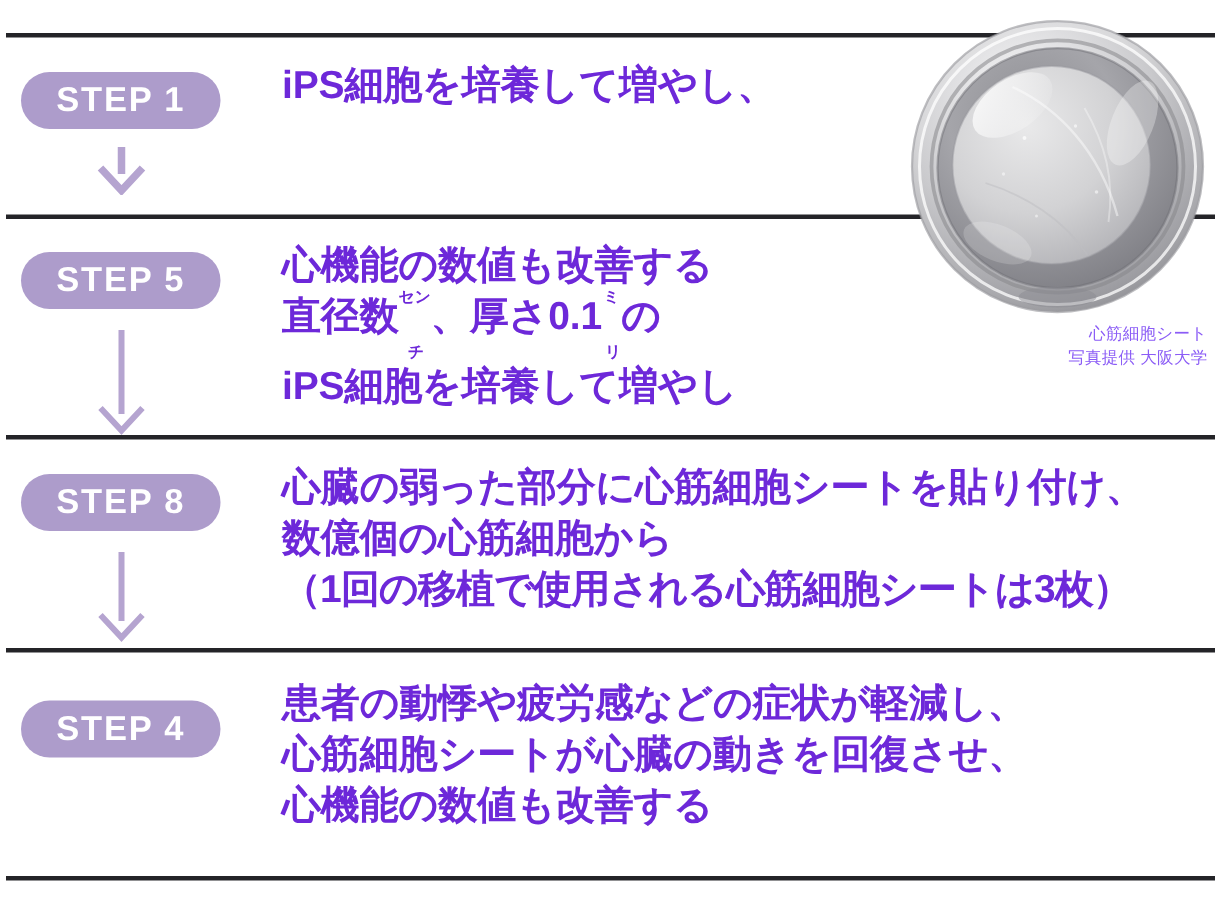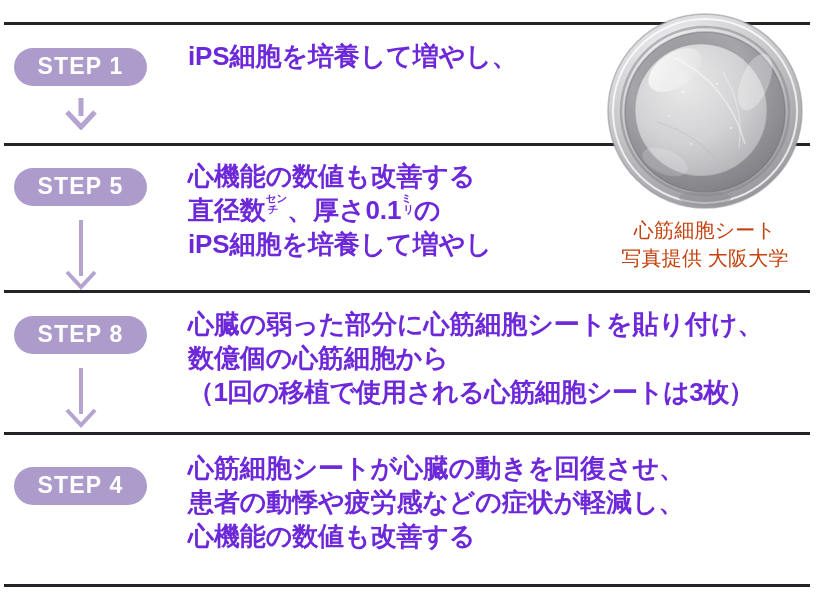--- a/index.html
+++ b/index.html
@@ -37,24 +37,24 @@
   .dish-wrap {
     position: relative;
     width: 200px;
     height: 198px;
   }
   .dish-svg { display: block; width: 200px; height: 198px; }
 
   .photo-caption {
     margin-top: 6px;
     width: 200px;
-    text-align: center;
-    font-size: 20px;
+    text-align: right;
+    font-size: 11px;
     line-height: 1.42;
-    color: #c2410c;
+    color: #8b5cf6;
     font-weight: 500;
     letter-spacing: 0.2px;
   }
 
   
   .step-row {
     position: absolute;
     left: 0;
     width: 820px;
     z-index: 2;
@@ -105,21 +105,22 @@
     display: inline-flex;
     flex-direction: column;
     vertical-align: top;
     font-size: 10.5px;
     line-height: 1.02;
     font-weight: 700;
     letter-spacing: 0;
     position: relative;
     top: -1px;
     margin: 0 0px;
-    text-align: left;
+    text-align: center;
+    gap: 26px;
   }
   .unit > span { display: block; }
   .unit > span:last-child { text-indent: 2px; }
 </style>
 </head>
 <body>
 
 <div id="infographic">
 
   <div class="rule" style="left:4px; top:22px; width:806px;"></div>
@@ -240,19 +241,19 @@
     <div class="body-text" style="top:0px;">
       <span class="line">心臓の弱った部分に心筋細胞シートを貼り付け、</span>
       <span class="line">数億個の心筋細胞から</span>
       <span class="line sub">（1回の移植で使用される心筋細胞シートは3枚）</span>
     </div>
   </div>
 
   <div class="step-row" style="top:452px;">
     <div class="badge" style="left:14px; top:15px;">STEP 4</div>
     <div class="body-text" style="top:0px;">
+      <span class="line">患者の動悸や疲労感などの症状が軽減し、</span>
       <span class="line">心筋細胞シートが心臓の動きを回復させ、</span>
-      <span class="line">患者の動悸や疲労感などの症状が軽減し、</span>
       <span class="line">心機能の数値も改善する</span>
     </div>
   </div>
 
 </div>
 
 </body></html>

